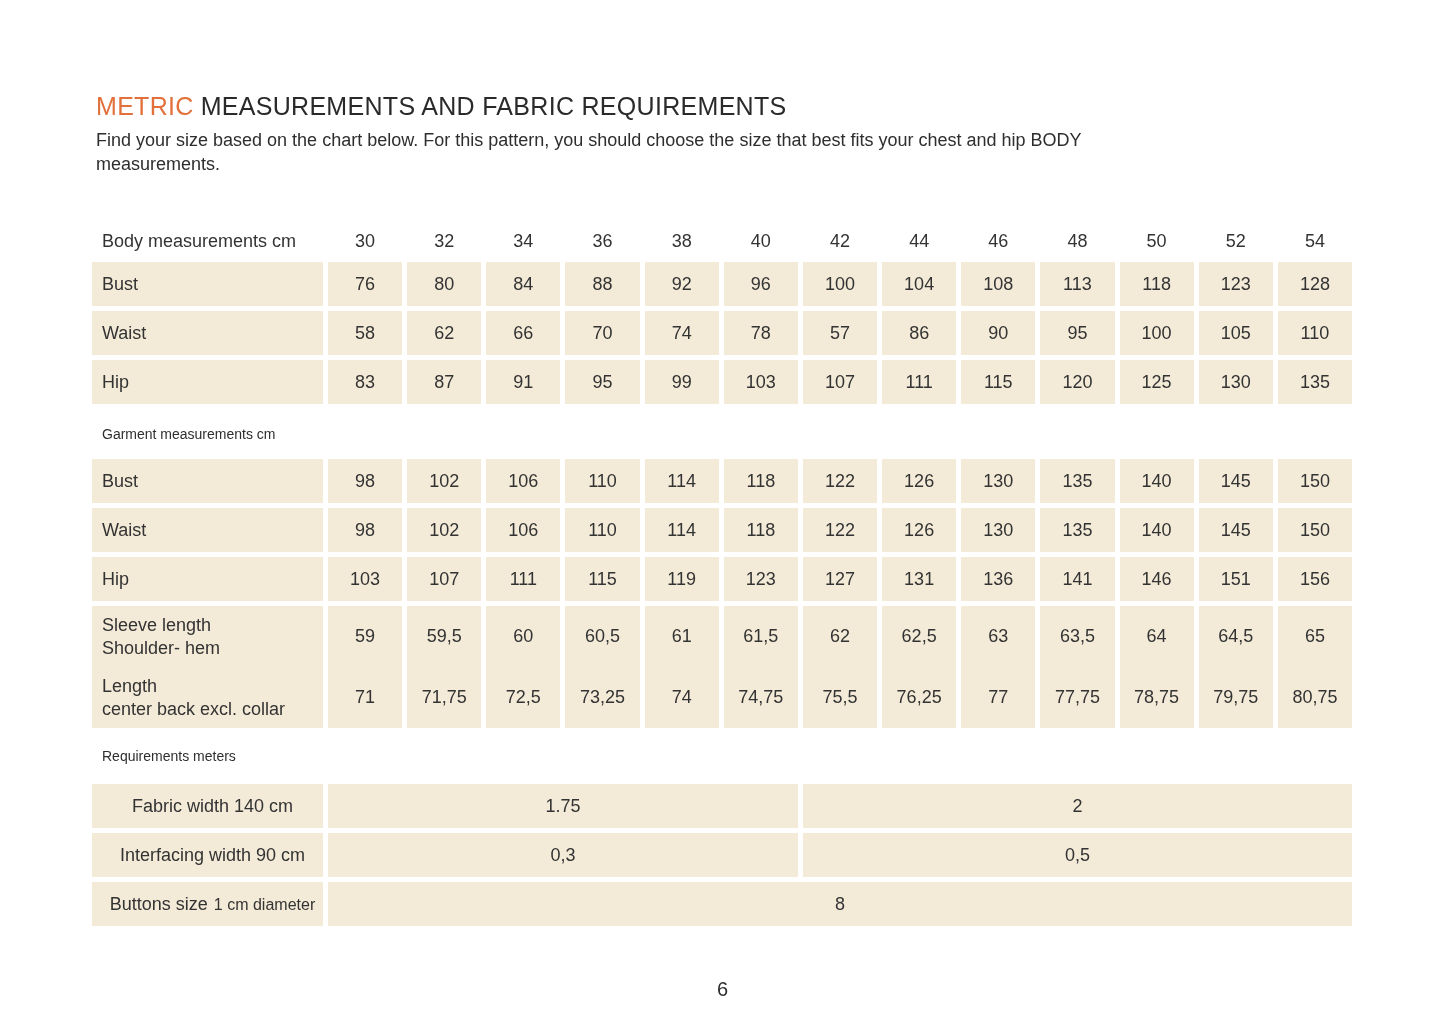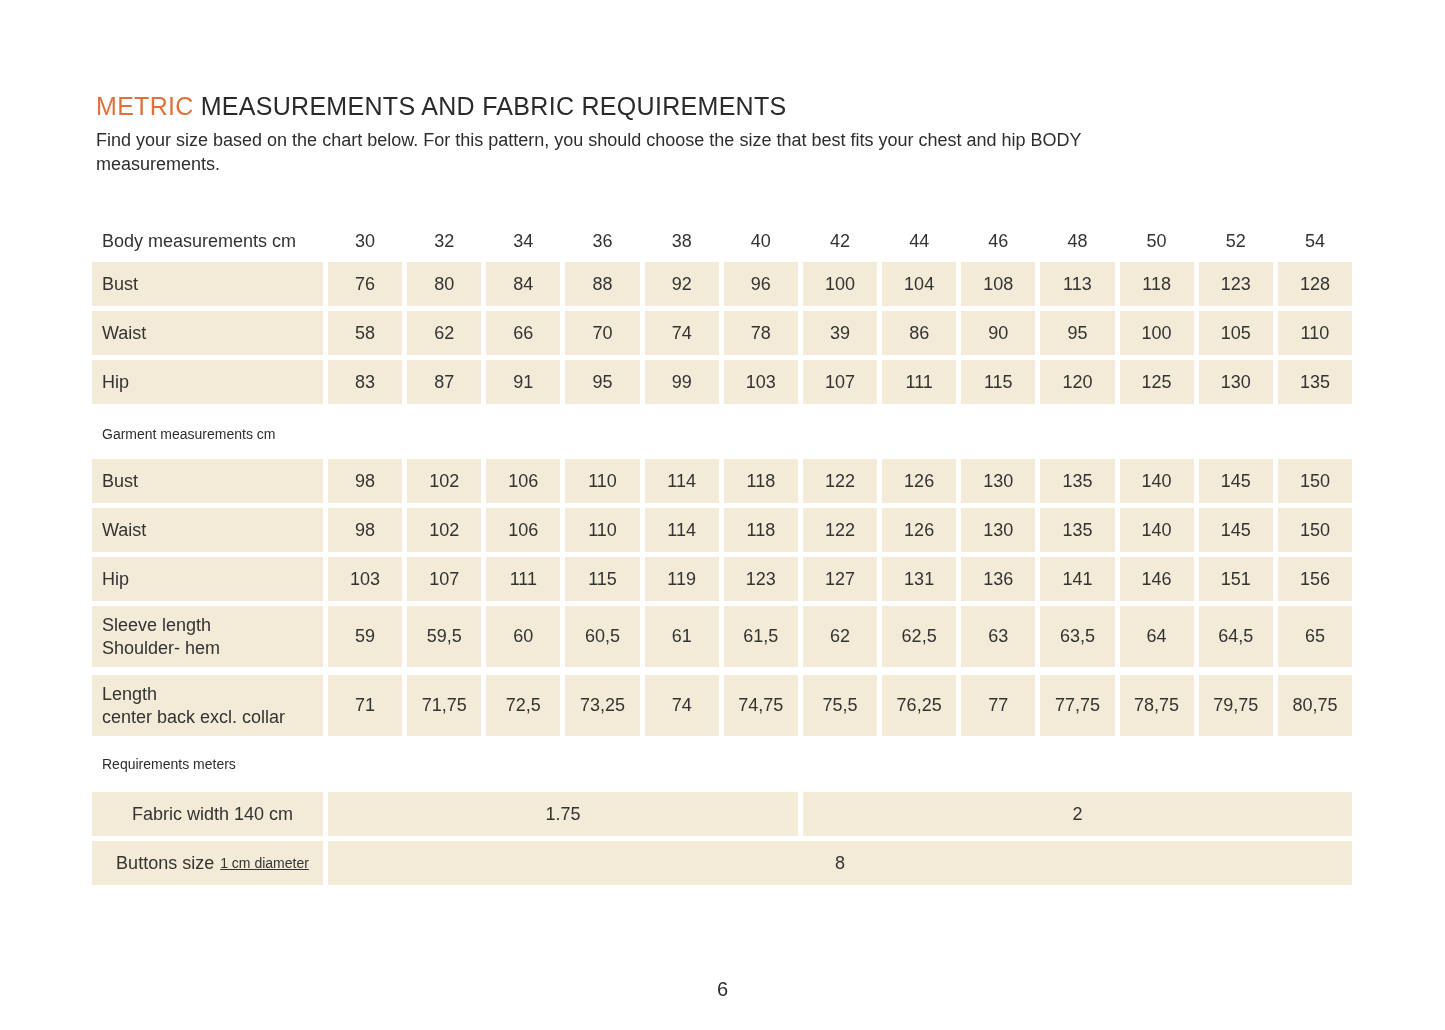--- a/index.html
+++ b/index.html
@@ -26,40 +26,40 @@
   .meas-table { position: absolute; left: 92px; top: 224px; width: 1260px; }
   .row {
     display: grid;
     grid-template-columns: 231px repeat(13, 1fr);
     column-gap: 5px;
     margin-bottom: 5px;
   }
   .header-row { height: 35px; margin-bottom: 3px; }
   .std  { height: 44px; }
   .tall { height: 61px; }
-  .sleeve { margin-bottom: 8px; }
+  .sleeve { margin-bottom: 0; }
   .last { margin-bottom: 0; }
 
   .cell {
     background: #f3ebd8;
     display: flex; align-items: center; justify-content: center;
     font-size: 18px; color: #333333;
   }
   .plain { background: transparent; }
 
   .label-cell {
     background: #f3ebd8;
     display: flex; flex-direction: column;
     justify-content: center; align-items: flex-start;
     padding-left: 10px;
     font-size: 18px; line-height: 23px;
   }
   .plain.label-cell { background: transparent; }
   .hrow { flex-direction: row; align-items: center; }
-  .small { font-size: 14px; margin-left: 6px; text-decoration: underline; }
+  .small { font-size: 16px; margin-left: 6px; }
 
   .section-row {
     height: 50px; display: flex; align-items: center;
     padding-left: 10px; font-size: 14px; color: #2e2e2e;
   }
   .req-section { height: 56px; }
 
   .pageno {
     position: absolute; top: 978px; left: 0; width: 100%;
     text-align: center; font-size: 20px; color: #2e2e2e;
@@ -116,21 +116,21 @@
       <div class="row std">
         <div class="cell label-cell">
           <div>Waist</div>
         </div>
         <div class="cell">58</div>
         <div class="cell">62</div>
         <div class="cell">66</div>
         <div class="cell">70</div>
         <div class="cell">74</div>
         <div class="cell">78</div>
-        <div class="cell">39</div>
+        <div class="cell">57</div>
         <div class="cell">86</div>
         <div class="cell">90</div>
         <div class="cell">95</div>
         <div class="cell">100</div>
         <div class="cell">105</div>
         <div class="cell">110</div>
       </div>
       <div class="row std">
         <div class="cell label-cell">
           <div>Hip</div>
@@ -249,20 +249,27 @@
       </div>
       <div class="row std">
         <div class="cell label-cell hrow">
           <span>Fabric width 140 cm</span>
         </div>
         <div class="cell" style="grid-column: 2 / span 6;">1.75</div>
         <div class="cell" style="grid-column: 8 / span 7;">2</div>
       </div>
       <div class="row std">
         <div class="cell label-cell hrow">
+          <span>Interfacing width 90 cm</span>
+        </div>
+        <div class="cell" style="grid-column: 2 / span 6;">0,3</div>
+        <div class="cell" style="grid-column: 8 / span 7;">0,5</div>
+      </div>
+      <div class="row std">
+        <div class="cell label-cell hrow">
           <span>Buttons size</span>
           <span class="small">1 cm diameter</span>
         </div>
         <div class="cell" style="grid-column: 2 / span 13;">8</div>
       </div>
     </div>
 
   <div class="pageno">6</div>
 
 </div>

